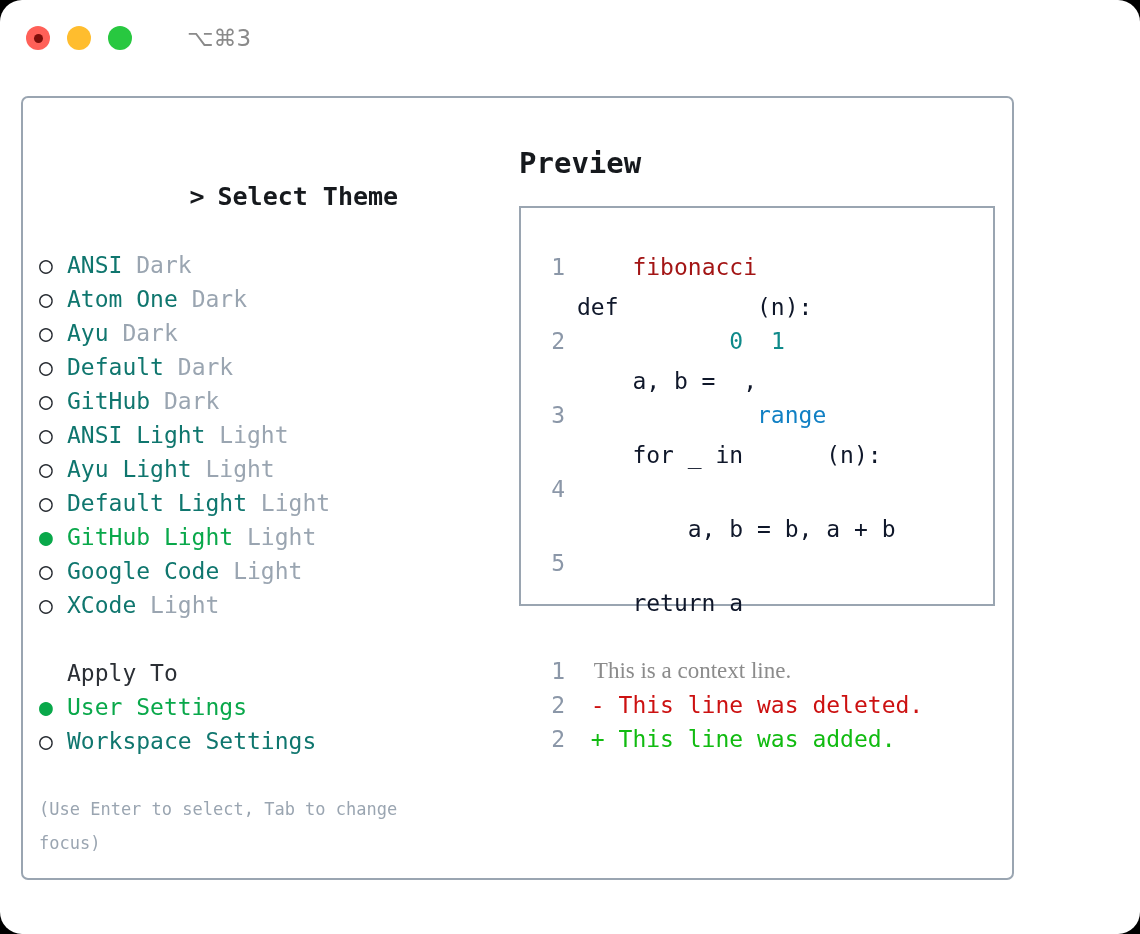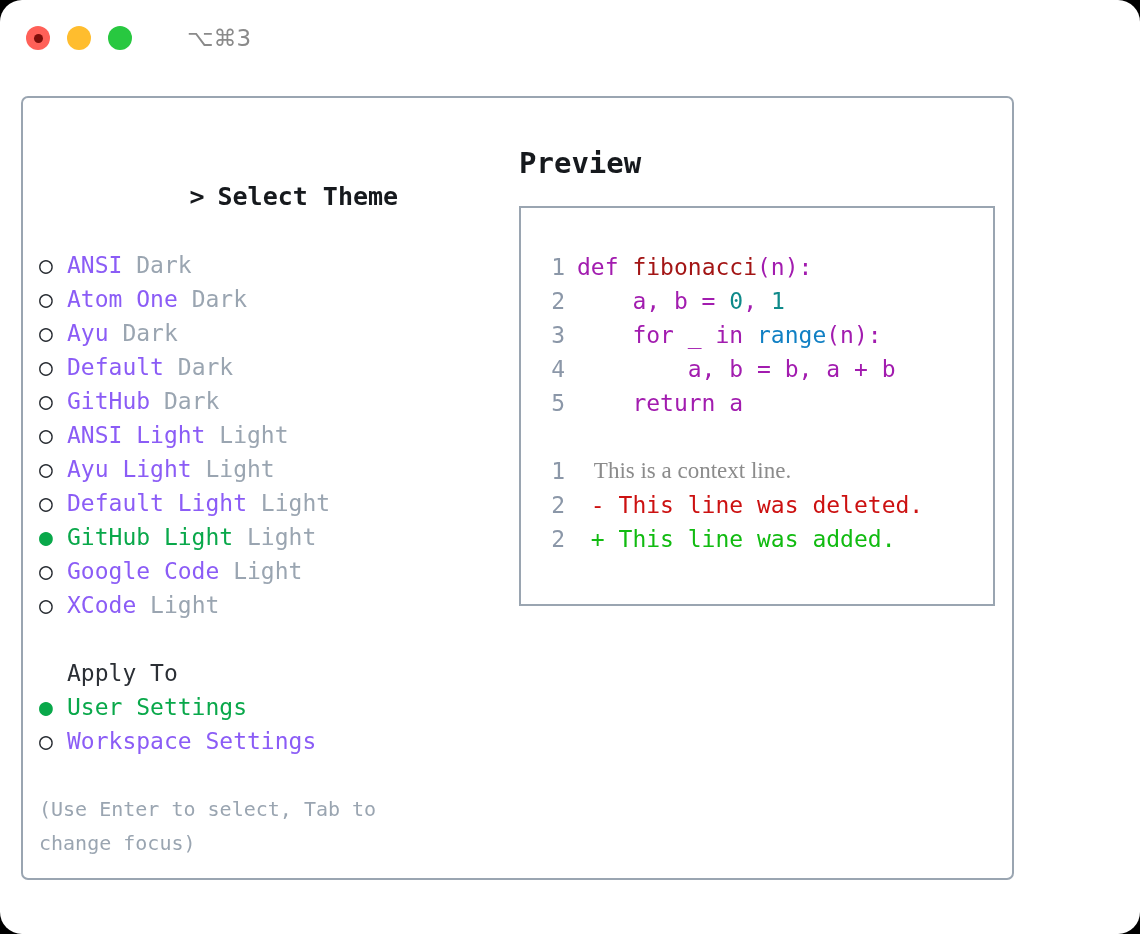--- a/index.html
+++ b/index.html
@@ -108,36 +108,36 @@
     line-height: 34px;
     color: #2b2f35;
     white-space: pre;
   }
   .opt .bullet {
     display: inline-block;
     width: 28px;
     color: #2b2f35;
   }
   .opt .bullet.sel { color: #09a84a; }
-  .opt .name { color: #8b5cf6; }
+  .opt .name { color: #0f766e; }
   .opt.selected .name { color: #09a84a; }
   .opt .variant { color: #9aa5b1; }
 
   .subheading {
     font-size: 23px;
     line-height: 34px;
     color: #2b2f35;
     white-space: pre;
     padding-left: 28px;
   }
 
   .spacer-line { height: 34px; }
 
   .hint {
-    font-size: 20px;
+    font-size: 17px;
     line-height: 34px;
     color: #9aa5b1;
     width: 410px;
     white-space: pre-wrap;
   }
 
   
   .preview-title {
     font-size: 29px;
     font-weight: bold;
@@ -161,21 +161,21 @@
     display: flex;
     padding-left: 16px;
   }
   .lnum {
     color: #8b97a8;
     width: 28px;
     flex: none;
     text-align: right;
     margin-right: 12px;
   }
-  .ctext { color: #a21caf; white-space: pre; }
+  .ctext { color: #0f172a; white-space: pre; margin-top: 40px; }
   .blank-row { height: 34px; }
 
   .tok-fn   { color: #a31515; text-align: right; }
   .tok-num  { color: #0f8a8a; }
   .tok-call { color: #1180c4; }
   .tok-ctx  { color: #8b8b8b; font-family: Liberation Serif, serif; }
   .tok-del  { color: #cc1111; }
   .tok-add  { color: #11bb11; }
 </style>
 </head>

